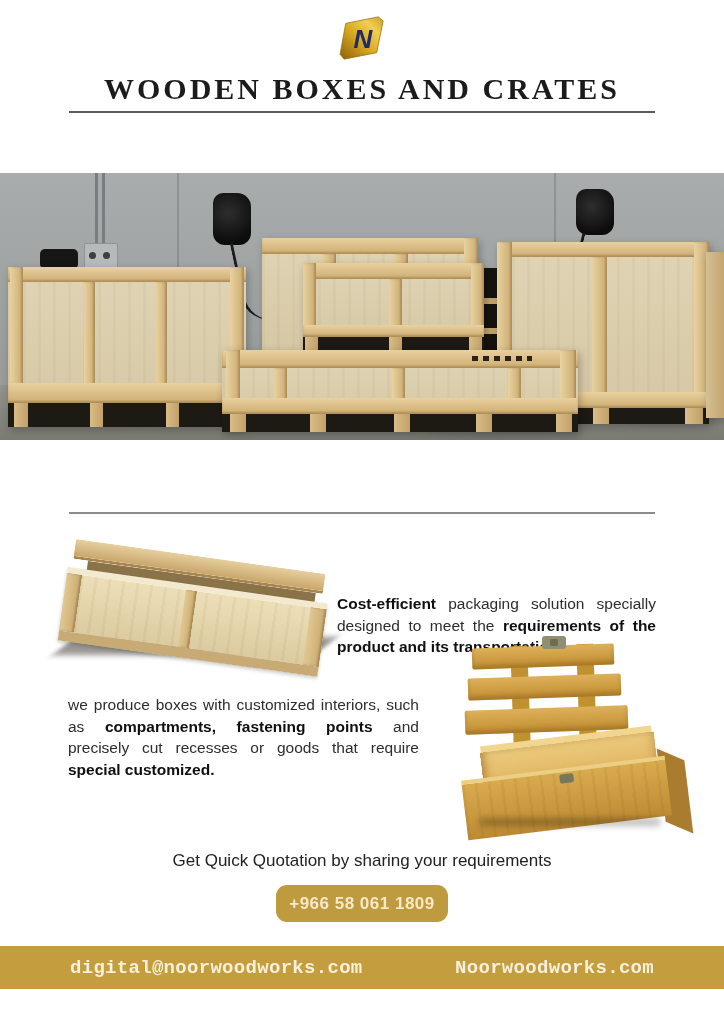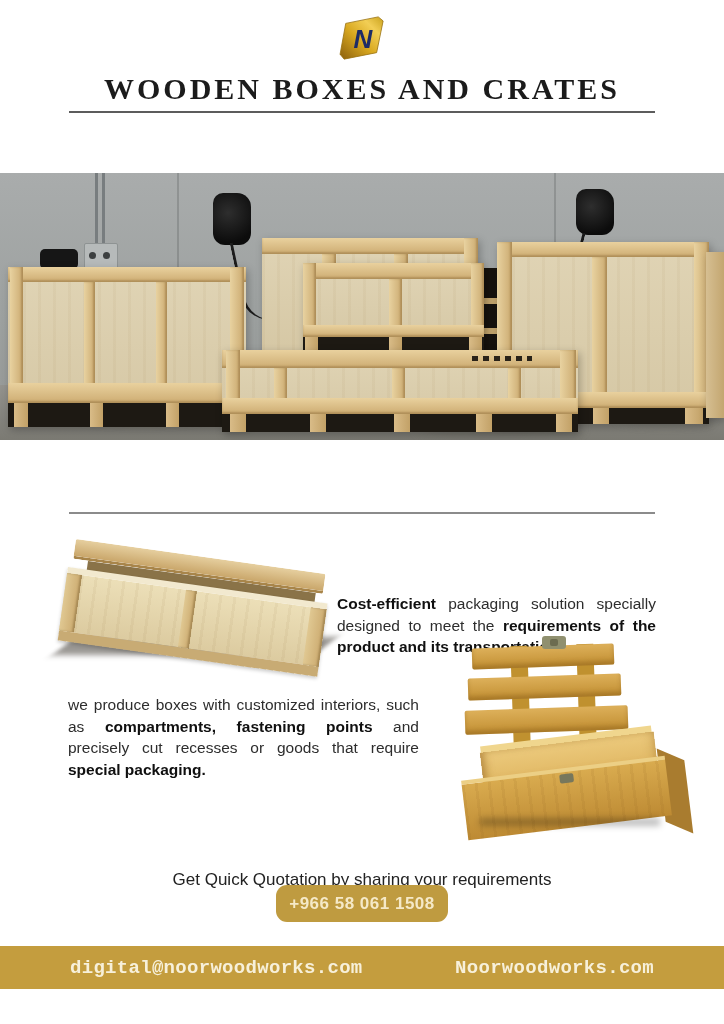--- a/index.html
+++ b/index.html
@@ -74,21 +74,21 @@
                 box-shadow:inset 0 -10px 12px rgba(150,100,30,.5),inset 4px 0 6px rgba(150,100,30,.35);}
   .obx-front{left:14px;top:132px;width:205px;height:56px;transform:rotate(-7deg);
              background:repeating-linear-gradient(90deg,rgba(140,95,30,.10) 0 3px,rgba(0,0,0,0) 3px 13px),
                         linear-gradient(180deg,#d9ab4f,#bd8a33);
              border-top:4px solid #eccf85;}
   .obx-front i{left:98px;top:2px;width:14px;height:9px;background:#77775c;border-radius:2px;}
   .obx-side{left:212px;top:118px;width:26px;height:74px;transform:rotate(-7deg) skewY(30deg);background:#a97c2f;}
   .obx-shadow{left:30px;top:182px;width:180px;height:8px;background:rgba(0,0,0,.25);filter:blur(3px);}
 
   
-  .cta-text{position:absolute;left:0;top:870px;width:724px;margin:0;text-align:center;font-size:17px;color:#222222;}
+  .cta-text{position:absolute;left:0;top:851px;width:724px;margin:0;text-align:center;font-size:17px;color:#222222;}
   .phone-btn{position:absolute;left:276px;top:885px;width:172px;height:37px;border:none;border-radius:11px;
              background:#bf9b40;color:#f5e9c8;font-family:"Liberation Sans",sans-serif;
              font-size:17px;font-weight:700;letter-spacing:0.5px;cursor:pointer;}
 
   
   .footer{position:absolute;left:0;top:946px;width:724px;height:43px;background:#c49d3e;
           display:flex;align-items:center;justify-content:space-between;padding:0 70px;box-sizing:border-box;}
   .footer span{font-family:Liberation Mono, monospace;font-weight:700;font-size:19px;color:#f7f0da;letter-spacing:0.3px;cursor:pointer;}
 </style>
 </head>
@@ -219,41 +219,41 @@
     <div class="ocr-gap"></div>
     <div class="ocr-body">
       <i style="left:0;width:15px;"></i>
       <i style="left:120px;width:11px;"></i>
       <i style="right:0;width:16px;"></i>
     </div>
   </div>
 
   <p class="para para-cost"><b>Cost-efficient</b><span> packaging solution specially designed to meet the </span><b>requirements of the product and its transportation.</b></p>
 
-  <p class="para para-custom"><span>we produce boxes with customized interiors, such as </span><b>compartments, fastening points</b><span> and precisely cut recesses or goods that require </span><b>special packaging.</b></p>
+  <p class="para para-custom"><span>we produce boxes with customized interiors, such as </span><b>compartments, fastening points</b><span> and precisely cut recesses or goods that require </span><b>special customized.</b></p>
 
   <div class="illus" style="left:450px;top:636px;width:235px;height:192px;">
     <div class="obx-batten" style="left:62px;top:10px;"></div>
     <div class="obx-batten" style="left:128px;top:8px;"></div>
     <div class="obx-slat" style="left:22px;top:10px;width:142px;height:21px;"></div>
     <div class="obx-slat" style="left:18px;top:40px;width:153px;height:22px;"></div>
     <div class="obx-slat" style="left:15px;top:72px;width:163px;height:24px;"></div>
     <div class="obx-latch">
         <i></i>
       </div>
     <div class="obx-backrim"></div>
     <div class="obx-interior"></div>
     <div class="obx-side"></div>
     <div class="obx-front">
         <i></i>
       </div>
     <div class="obx-shadow"></div>
   </div>
 
   <p class="cta-text">Get Quick Quotation by sharing your requirements</p>
-  <button class="phone-btn">+966 58 061 1508</button>
+  <button class="phone-btn">+966 58 061 1809</button>
 
   <div class="footer">
     <span>digital@noorwoodworks.com</span>
     <span>Noorwoodworks.com</span>
   </div>
 
 </div>
 
 </body></html>

